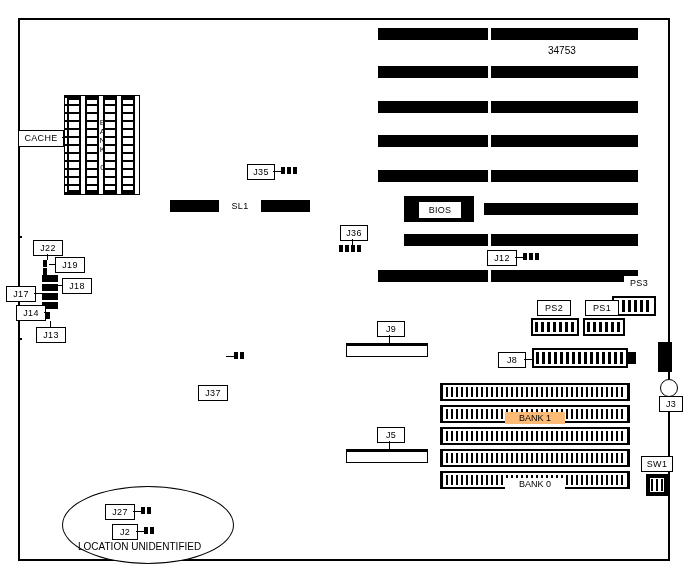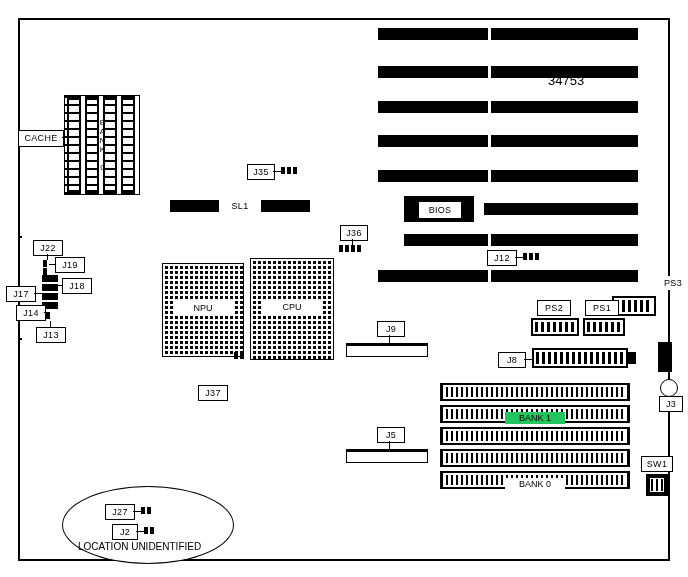--- a/index.html
+++ b/index.html
@@ -11,21 +11,21 @@
   .blk{background:#000;}
   
   .wbox{background:#fff;border:1px solid #000;}
   
   .slot{background:#000;position:absolute;}
   .slot .gap{position:absolute;background:#fff;width:3px;top:0;bottom:0;}
   
   .lbl{position:absolute;background:#fff;border:1px solid #000;font-size:9px;
        display:flex;align-items:center;justify-content:center;color:#000;
        letter-spacing:.3px;line-height:1;}
-  .plain{position:absolute;font-size:13px;color:#000;background:transparent;margin-top:28px;}
+  .plain{position:absolute;font-size:10px;color:#000;background:transparent;}
   .line{position:absolute;background:#000;}
   
   .pins{position:absolute;display:flex;align-items:center;}
   .pin{width:4px;height:7px;background:#000;margin-right:2px;border:0;}
   
   .chip{position:absolute;background:#000;border:1px solid #000;}
   
   .cachebank{position:absolute;border:1px solid #000;background:#fff;}
   
   .hdr{position:absolute;background:#000;}
@@ -96,44 +96,21 @@
         background:repeating-linear-gradient(to bottom, #000 0 2px, transparent 2px 8px);"></div>
     <div class="abs" style="left:16px;top:0;width:4px;height:98px;background:#fff;"></div>
     <div class="abs" style="left:34px;top:0;width:4px;height:98px;background:#fff;"></div>
     <div class="abs" style="left:52px;top:0;width:4px;height:98px;background:#fff;"></div>
     <div class="abs" style="left:70px;top:0;width:4px;height:98px;background:#fff;"></div>
   </div>
   <div class="vlabel" style="left:98px;top:118px;">BANK 0</div>
   <div class="lbl" style="left:18px;top:130px;width:44px;height:15px;">CACHE</div>
   <div class="line" style="left:62px;top:137px;width:10px;height:1px;"></div>
 
-  <div class="chip" style="left:162px;top:263px;width:80px;height:92px;
-       background:#000;">
-    <div class="abs" style="inset:0;
-      background:
-        repeating-linear-gradient(to right, #fff 0 2px, transparent 2px 5px),
-        repeating-linear-gradient(to bottom, #fff 0 2px, transparent 2px 5px),
-        #000;"></div>
-    <div class="abs" style="left:10px;top:36px;width:60px;height:16px;background:#fff;"></div>
-    <div class="abs" style="left:10px;top:36px;width:60px;height:16px;display:flex;align-items:center;justify-content:center;font-size:9px;">
-      <span>NPU</span>
-    </div>
-  </div>
-
-  <div class="chip" style="left:250px;top:258px;width:82px;height:100px;background:#000;">
-    <div class="abs" style="inset:0;
-      background:
-        repeating-linear-gradient(to right, #fff 0 2px, transparent 2px 5px),
-        repeating-linear-gradient(to bottom, #fff 0 2px, transparent 2px 5px),
-        #000;"></div>
-    <div class="abs" style="left:12px;top:40px;width:58px;height:16px;background:#fff;"></div>
-    <div class="abs" style="left:12px;top:40px;width:58px;height:16px;display:flex;align-items:center;justify-content:center;font-size:9px;">
-      <span>CPU</span>
-    </div>
-  </div>
+
 
   <div class="lbl" style="left:247px;top:164px;width:26px;height:14px;">J35</div>
   <div class="line" style="left:273px;top:171px;width:8px;height:1px;"></div>
   <div class="pins" style="left:281px;top:167px;">
     <span class="pin"></span>
       <span class="pin"></span>
       <span class="pin"></span>
   </div>
 
   <div class="lbl" style="left:340px;top:225px;width:26px;height:14px;">J36</div>
@@ -194,21 +171,21 @@
   <div class="lbl" style="left:377px;top:321px;width:26px;height:14px;">J9</div>
   <div class="line" style="left:389px;top:335px;width:1px;height:8px;"></div>
   <div class="abs wbox" style="left:346px;top:343px;width:82px;height:14px;border:1px solid #000;background:#fff;"></div>
   <div class="abs" style="left:346px;top:343px;width:82px;height:3px;background:#000;"></div>
 
   <div class="lbl" style="left:377px;top:427px;width:26px;height:14px;">J5</div>
   <div class="line" style="left:389px;top:441px;width:1px;height:8px;"></div>
   <div class="abs wbox" style="left:346px;top:449px;width:82px;height:14px;border:1px solid #000;background:#fff;"></div>
   <div class="abs" style="left:346px;top:449px;width:82px;height:3px;background:#000;"></div>
 
-  <div class="lbl" style="left:624px;top:276px;width:30px;height:14px;border:none;margin-left:34px;">PS3</div>
+  <div class="lbl" style="left:624px;top:276px;width:30px;height:14px;border:none;">PS3</div>
   <div class="hdr" style="left:612px;top:296px;width:44px;height:20px;">
     <div class="abs" style="inset:2px;background:#fff;"></div>
     <div class="abs" style="left:4px;top:4px;right:4px;bottom:4px;
       background:repeating-linear-gradient(to right,#000 0 3px,#fff 3px 6px);"></div>
   </div>
 
   <div class="lbl" style="left:537px;top:300px;width:32px;height:14px;">PS2</div>
   <div class="hdr" style="left:531px;top:318px;width:48px;height:18px;">
     <div class="abs" style="inset:2px;background:#fff;"></div>
     <div class="abs" style="left:4px;top:4px;right:4px;bottom:4px;
@@ -261,21 +238,21 @@
       <div class="si"></div>
       <div class="abs" style="left:6px;top:4px;right:6px;bottom:4px;
         background:repeating-linear-gradient(to right,#000 0 2px,#fff 2px 5px);"></div>
     </div>
     <div class="simm" style="left:0;top:88px;width:190px;height:18px;">
       <div class="si"></div>
       <div class="abs" style="left:6px;top:4px;right:6px;bottom:4px;
         background:repeating-linear-gradient(to right,#000 0 2px,#fff 2px 5px);"></div>
     </div>
   </div>
-  <div class="abs" style="left:505px;top:412px;width:60px;height:12px;background:#22c55e;
+  <div class="abs" style="left:505px;top:412px;width:60px;height:12px;background:#fdba74;
        display:flex;align-items:center;justify-content:center;font-size:9px;">
     <span>BANK 1</span>
   </div>
   <div class="abs" style="left:505px;top:478px;width:60px;height:12px;background:#fff;
        display:flex;align-items:center;justify-content:center;font-size:9px;">
     <span>BANK 0</span>
   </div>
 
   <div class="ellipse" style="left:62px;top:486px;width:170px;height:76px;"></div>
   <div class="lbl" style="left:105px;top:504px;width:28px;height:14px;">J27</div>

